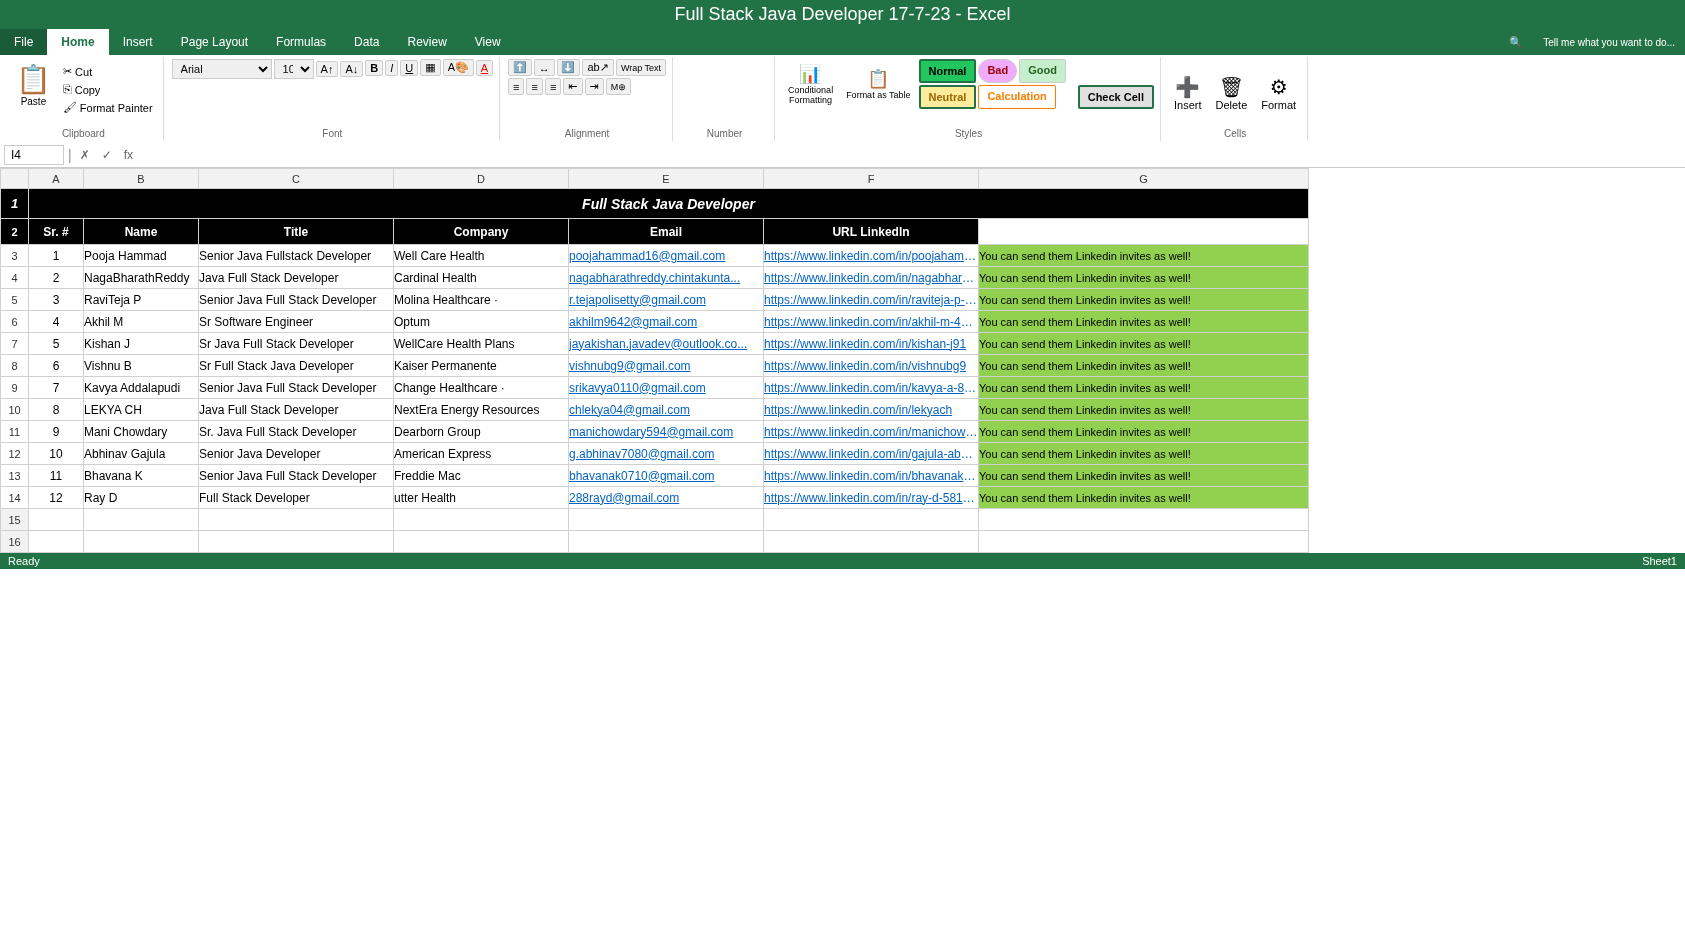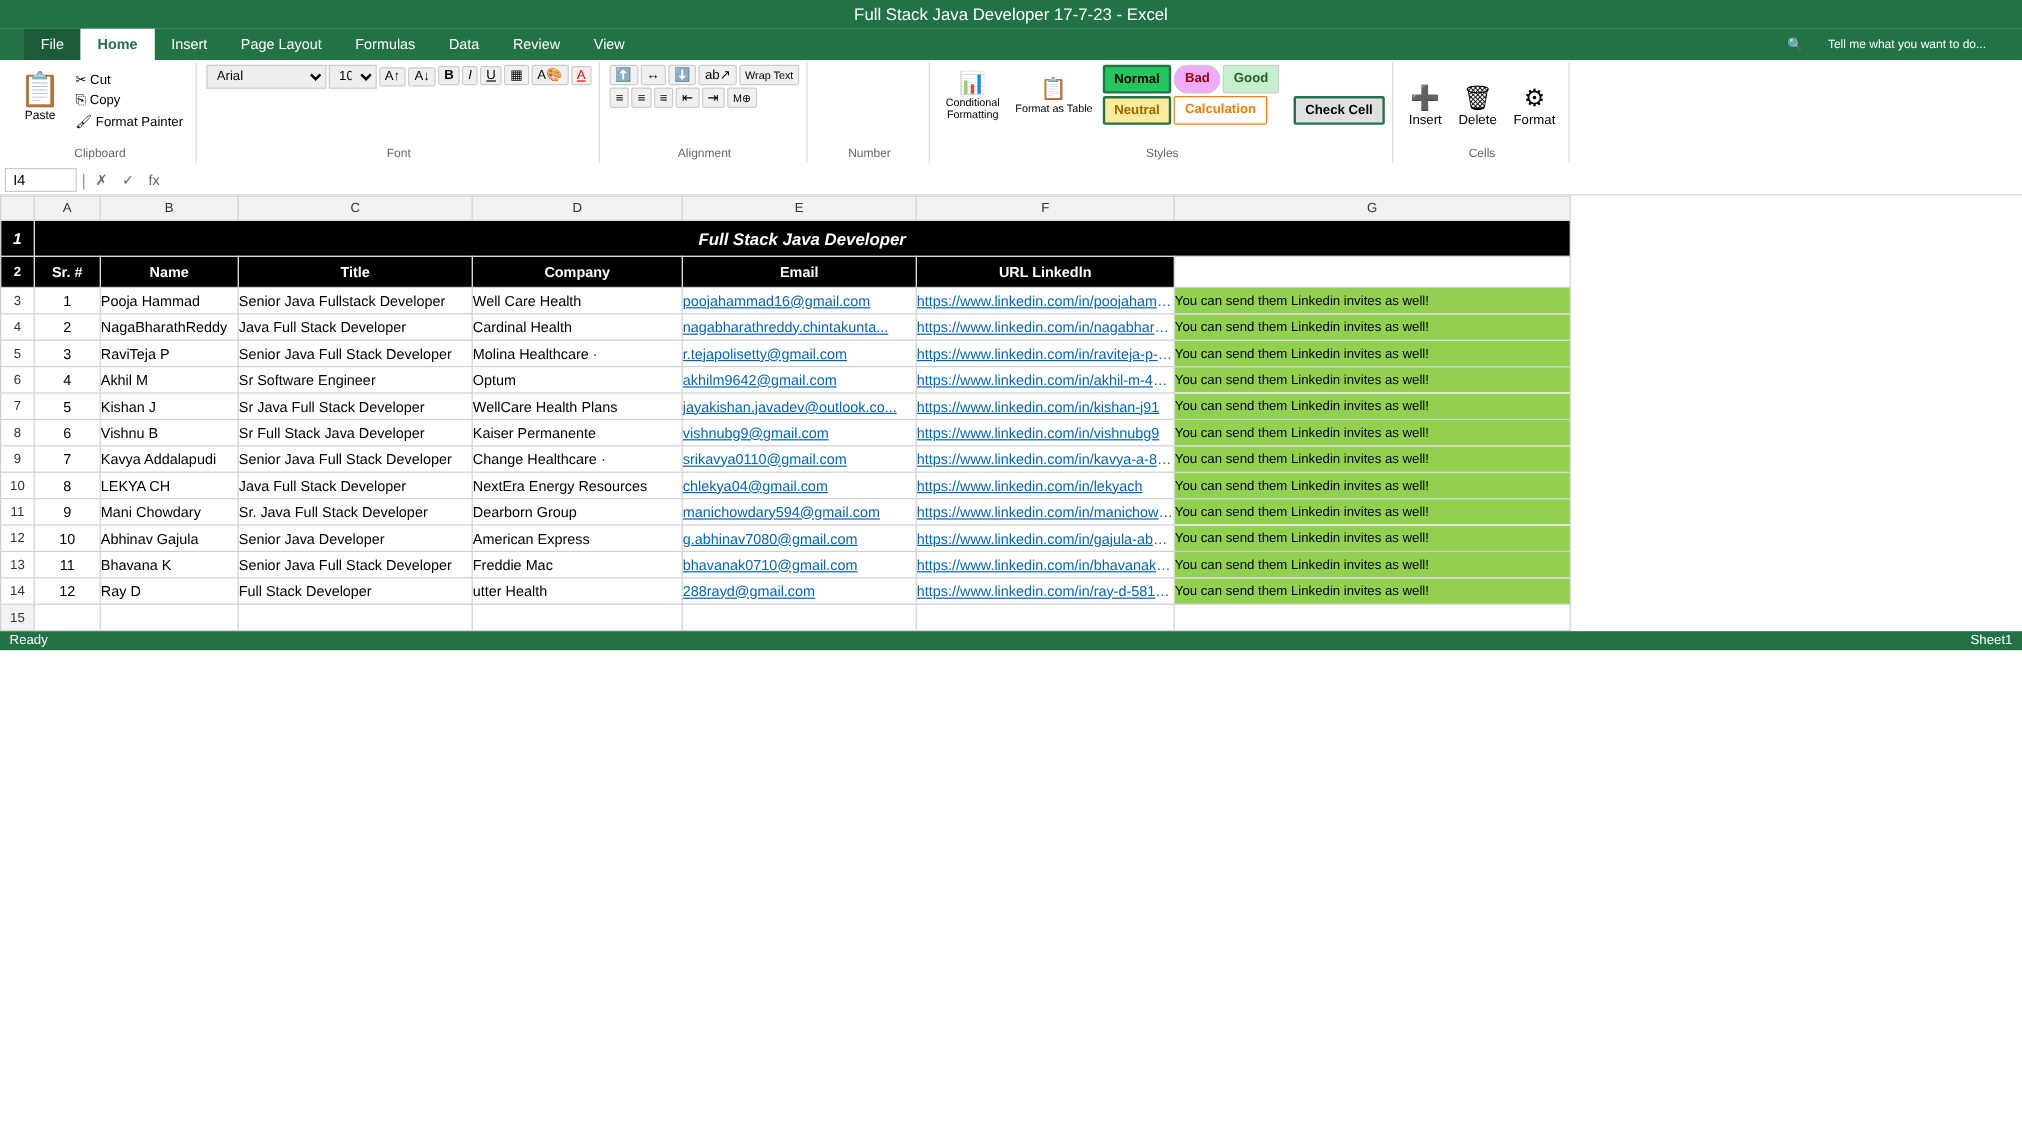--- a/index.html
+++ b/index.html
@@ -4,26 +4,26 @@
   <style>
     * { box-sizing: border-box; margin: 0; padding: 0; }
     body { font-family: 'Segoe UI', Arial, sans-serif; font-size: 12px; background: #fff; overflow: hidden; }
 
     
     .title-bar {
       background: #217346;
       color: white;
       text-align: center;
       padding: 4px 0;
-      font-size: 14px;
+      font-size: 18px;
     }
     .ribbon-tabs {
       display: flex;
       background: #217346;
-      padding: 0 20px;
+      padding: 0 0;
     }
     .ribbon-tab {
       padding: 6px 14px;
       color: white;
       font-size: 12px;
       cursor: pointer;
     }
     .ribbon-tab.active {
       background: #fff;
       color: #217346;
@@ -604,20 +604,30 @@
         <tr>
     <td class="row-header">15</td>
     <td class="cell"></td>
     <td class="cell"></td>
     <td class="cell"></td>
     <td class="cell"></td>
     <td class="cell"></td>
     <td class="cell"></td>
     <td class="cell"></td>
   </tr>
+        <tr>
+    <td class="row-header">16</td>
+    <td class="cell"></td>
+    <td class="cell"></td>
+    <td class="cell"></td>
+    <td class="cell"></td>
+    <td class="cell"></td>
+    <td class="cell"></td>
+    <td class="cell"></td>
+  </tr>
       </tbody>
   </table>
 </div>
 
 <div class="status-bar">
   <span>Ready</span>
   <span>Sheet1</span>
 </div>
 
 </body></html>

